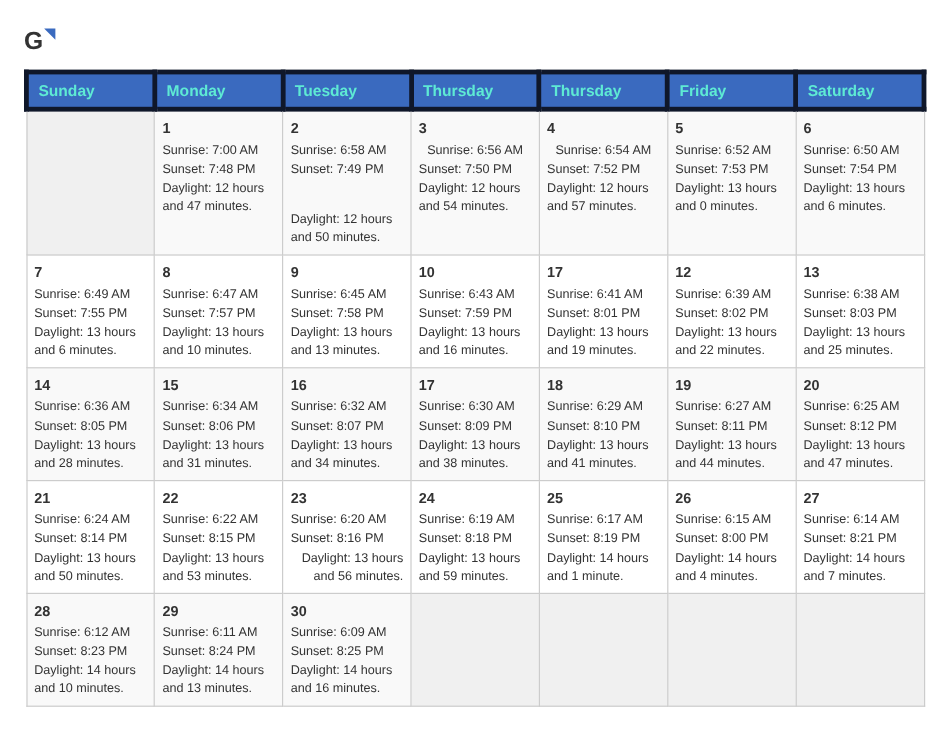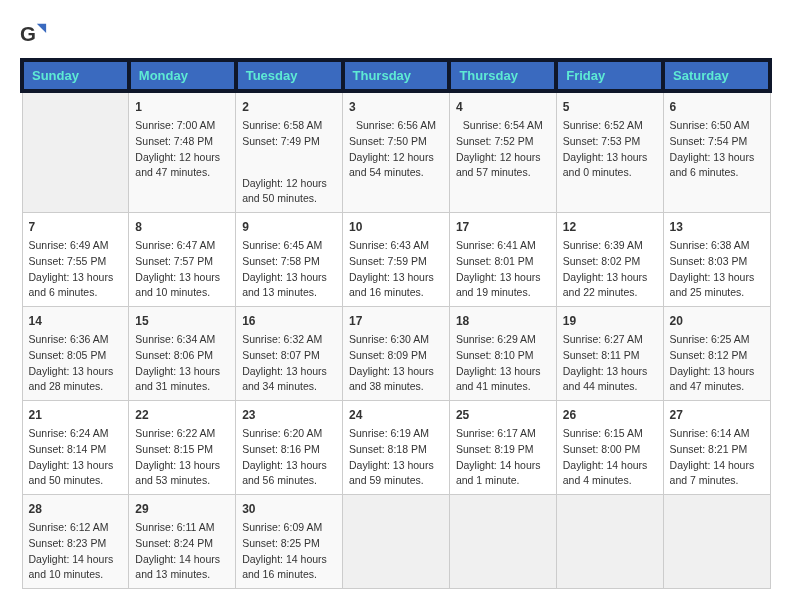--- a/index.html
+++ b/index.html
@@ -247,21 +247,21 @@
         <td>
           <span class="day-number">22</span>
           <span style="display: block;">Sunrise: 6:22 AM</span>
           <span style="display: block;">Sunset: 8:15 PM</span>
           <span style="display: block;">Daylight: 13 hours and 53 minutes.</span>
         </td>
         <td>
           <span class="day-number">23</span>
           <span style="display: block;">Sunrise: 6:20 AM</span>
           <span style="display: block;">Sunset: 8:16 PM</span>
-          <span style="display: block;">Daylight: 13 hours and 56 minutes.</span>
+          <span style="display: block; text-align: right;">Daylight: 13 hours and 56 minutes.</span>
         </td>
         <td>
           <span class="day-number">24</span>
           <span style="display: block;">Sunrise: 6:19 AM</span>
           <span style="display: block;">Sunset: 8:18 PM</span>
           <span style="display: block;">Daylight: 13 hours and 59 minutes.</span>
         </td>
         <td>
           <span class="day-number">25</span>
           <span style="display: block;">Sunrise: 6:17 AM</span>

